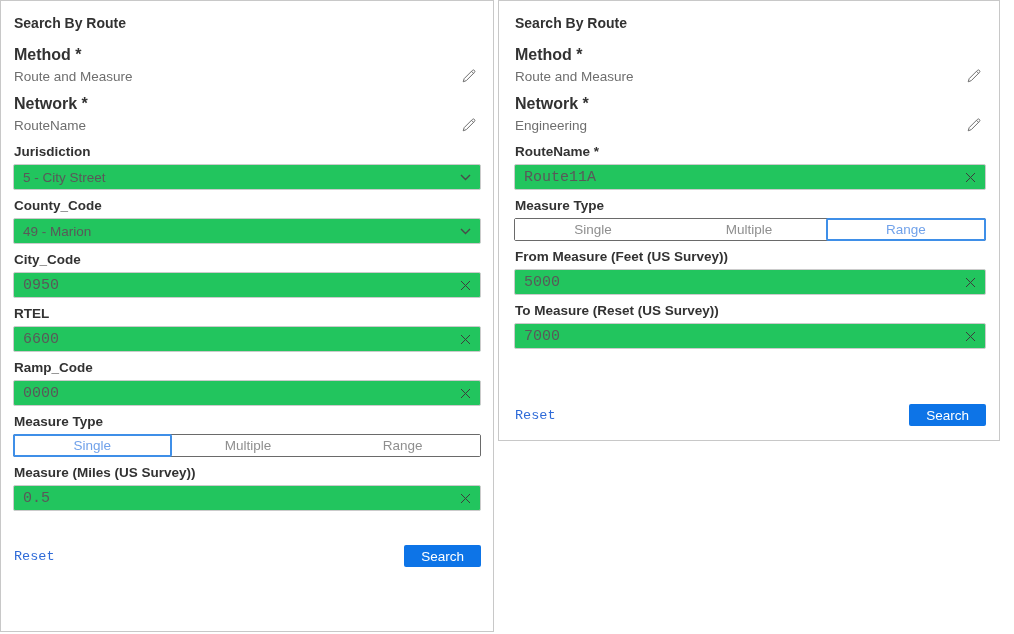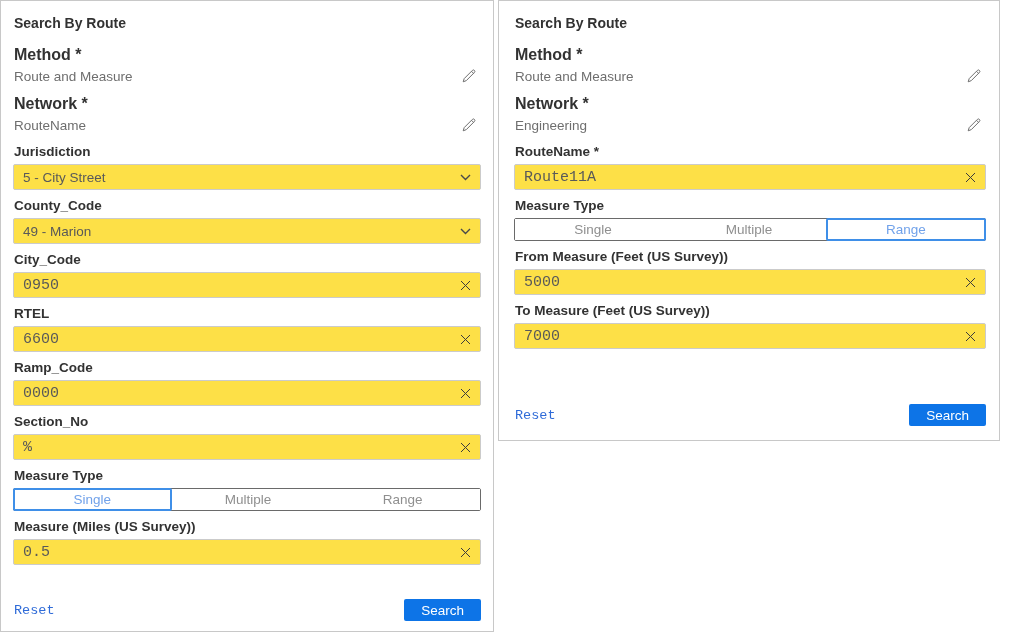--- a/index.html
+++ b/index.html
@@ -62,21 +62,21 @@
   .field-label {
     font-size: 13.5px;
     font-weight: 600;
     color: #323232;
     margin: 8px 0 5px 1px;
   }
   .box {
     height: 26px;
     border: 1px solid #cbcbcb;
     border-radius: 2px;
-    background: #fde047;
+    background: #22c55e;
     display: flex;
     align-items: center;
     padding: 12px 9px;
   }
   .box .text {
     flex: 1;
     font-size: 15px;
     color: #595959;
     border: none; outline: none;
     background: transparent;
@@ -255,34 +255,20 @@
           <span>
             <svg width="11" height="11" viewBox="0 0 11 11" stroke="#3c3c3c" stroke-width="1">
               <line x1="1" y1="1" x2="10" y2="10"></line>
                 <line x1="10" y1="1" x2="1" y2="10"></line>
             </svg>
           </span>
         </button>
       </div>
     </div>
 
-    <div class="field">
-      <div class="field-label">Section_No</div>
-      <div class="box">
-        <input class="text" type="text" value="%" style="">
-        <button class="icon-btn">
-          <span>
-            <svg width="11" height="11" viewBox="0 0 11 11" stroke="#3c3c3c" stroke-width="1">
-              <line x1="1" y1="1" x2="10" y2="10"></line>
-                <line x1="10" y1="1" x2="1" y2="10"></line>
-            </svg>
-          </span>
-        </button>
-      </div>
-    </div>
 
     <div class="field">
       <div class="field-label">Measure Type</div>
       <div class="segmented">
         <button class="seg selected">Single</button>
         <button class="seg">Multiple</button>
         <button class="seg">Range</button>
       </div>
     </div>
 
@@ -373,21 +359,21 @@
             <svg width="11" height="11" viewBox="0 0 11 11" stroke="#3c3c3c" stroke-width="1">
               <line x1="1" y1="1" x2="10" y2="10"></line>
                 <line x1="10" y1="1" x2="1" y2="10"></line>
             </svg>
           </span>
         </button>
       </div>
     </div>
 
     <div class="field">
-      <div class="field-label">To Measure (Feet (US Survey))</div>
+      <div class="field-label">To Measure (Reset (US Survey))</div>
       <div class="box">
         <input class="text" type="text" value="7000" style="">
         <button class="icon-btn">
           <span>
             <svg width="11" height="11" viewBox="0 0 11 11" stroke="#3c3c3c" stroke-width="1">
               <line x1="1" y1="1" x2="10" y2="10"></line>
                 <line x1="10" y1="1" x2="1" y2="10"></line>
             </svg>
           </span>
         </button>

